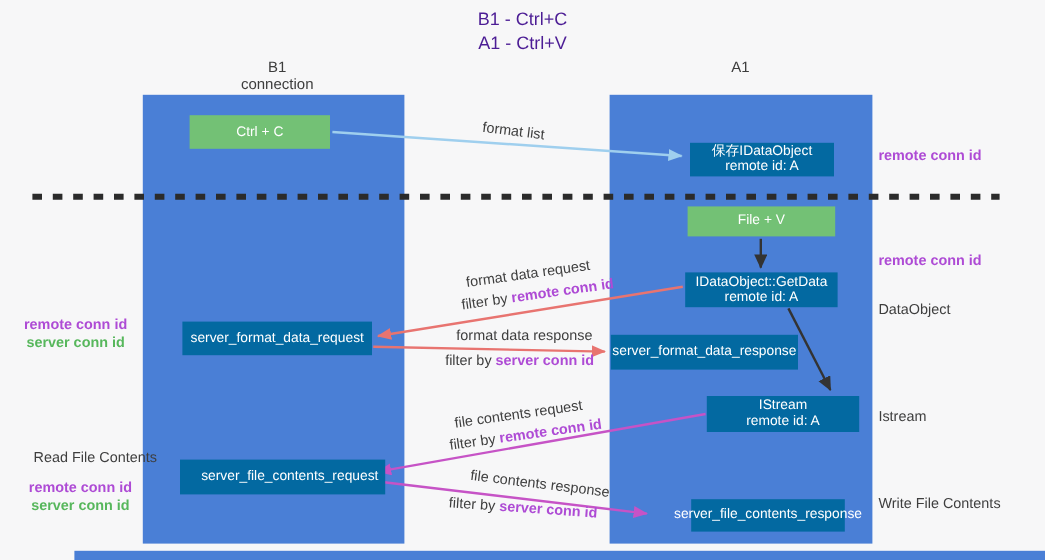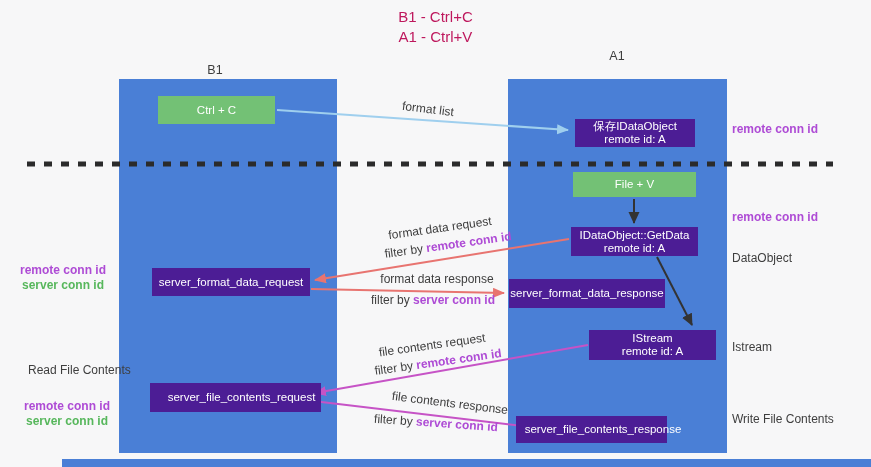--- a/index.html
+++ b/index.html
@@ -1,56 +1,56 @@
 <!DOCTYPE html>
 <html><head>
 <meta charset="utf-8">
 <style>
   html,body{margin:0;padding:0;}
   body{font-family:"Liberation Sans",sans-serif;background:#e9e9ea;}
   #stage{position:relative;width:871px;height:467px;background:#f7f7f8;overflow:hidden;}
 
   .title{position:absolute;left:0;top:7px;width:871px;text-align:center;
-         font-size:15px;line-height:20px;color:#be185d;}
+         font-size:15px;line-height:20px;color:#4c1d95;}
 
   .lifeline-header{position:absolute;width:120px;text-align:center;top:49px;
          font-size:12.5px;line-height:14px;color:#3d3d3d;}
 
   .col{position:absolute;top:79px;height:374px;background:#4a7fd6;z-index:1;}
   .col-left{left:119px;width:218px;}
   .col-right{left:508px;width:219px;}
   .bottom-bar{position:absolute;left:62px;top:459px;width:809px;height:8px;background:#4a7fd6;z-index:1;}
 
   svg.arrow-layer{position:absolute;left:0;top:0;z-index:2;pointer-events:none;}
 
   .box{position:absolute;z-index:3;display:flex;flex-direction:column;align-items:center;
        justify-content:center;text-align:right;color:#fff;font-size:11.5px;line-height:13px;}
   .green{background:#73c175;}
-  .orange{background:#4c1d95;}
+  .orange{background:#0369a1;}
 
   .lbl{position:absolute;z-index:3;font-size:12px;color:#3e3e3e;white-space:nowrap;}
   .ctr{text-align:center;}
   .tilt-up{transform:rotate(-8deg);}
   .tilt-dn{transform:rotate(7deg);}
   .tilt-dn-sm{transform:rotate(4deg);}
   .bp{color:#ae4bd5;font-weight:bold;}
   .bg{color:#57b75c;font-weight:bold;}
   .side-stack{line-height:15px;}
 </style>
 </head>
 <body>
 
 <div id="stage">
 
   <div class="title">
     <div>B1 - Ctrl+C</div>
     <div>A1 - Ctrl+V</div>
   </div>
 
-  <div class="lifeline-header" style="left:155px;margin-top:14px;">
+  <div class="lifeline-header" style="left:171px;">
     <div>B1</div>
     <div>connection</div>
   </div>
   <div class="lifeline-header" style="left:557px;">
     <div>A1</div>
   </div>
 
   <div class="col col-left"></div>
   <div class="col col-right"></div>
   <div class="bottom-bar"></div>
@@ -116,21 +116,21 @@
 
   <div class="box orange" style="left:589px;top:330px;width:127px;height:30px;">
     <span>IStream</span>
     <span>remote id: A</span>
   </div>
 
   <div class="box orange" style="left:150px;top:383px;width:159px;height:29px;padding-left:12px;">
     <span>server_file_contents_request</span>
   </div>
 
-  <div class="box orange" style="left:516px;top:416px;width:128px;height:27px;padding-left:23px;">
+  <div class="box orange" style="left:576px;top:416px;width:128px;height:27px;">
     <span>server_file_contents_response</span>
   </div>
 
   <div class="lbl ctr tilt-dn" style="left:378px;top:102px;width:100px;">format list</div>
 
   <div class="lbl ctr tilt-up" style="left:380px;top:221px;width:120px;">format data request</div>
   <div class="lbl ctr tilt-up" style="left:378px;top:238px;width:140px;">
     <span>filter by </span><span class="bp">remote conn id</span>
   </div>
 
@@ -153,20 +153,20 @@
   <div class="lbl bp" style="left:732px;top:210px;">remote conn id</div>
   <div class="lbl" style="left:732px;top:251px;">DataObject</div>
   <div class="lbl" style="left:732px;top:340px;">Istream</div>
   <div class="lbl" style="left:732px;top:412px;">Write File Contents</div>
 
   <div class="lbl ctr side-stack" style="left:17px;top:263px;width:92px;">
     <div class="bp">remote conn id</div>
     <div class="bg">server conn id</div>
   </div>
 
-  <div class="lbl" style="left:28px;top:363px;">Read File Contents</div>
+  <div class="lbl" style="left:28px;top:374px;">Read File Contents</div>
 
   <div class="lbl ctr side-stack" style="left:21px;top:399px;width:92px;">
     <div class="bp">remote conn id</div>
     <div class="bg">server conn id</div>
   </div>
 
 </div>
 
 </body></html>

